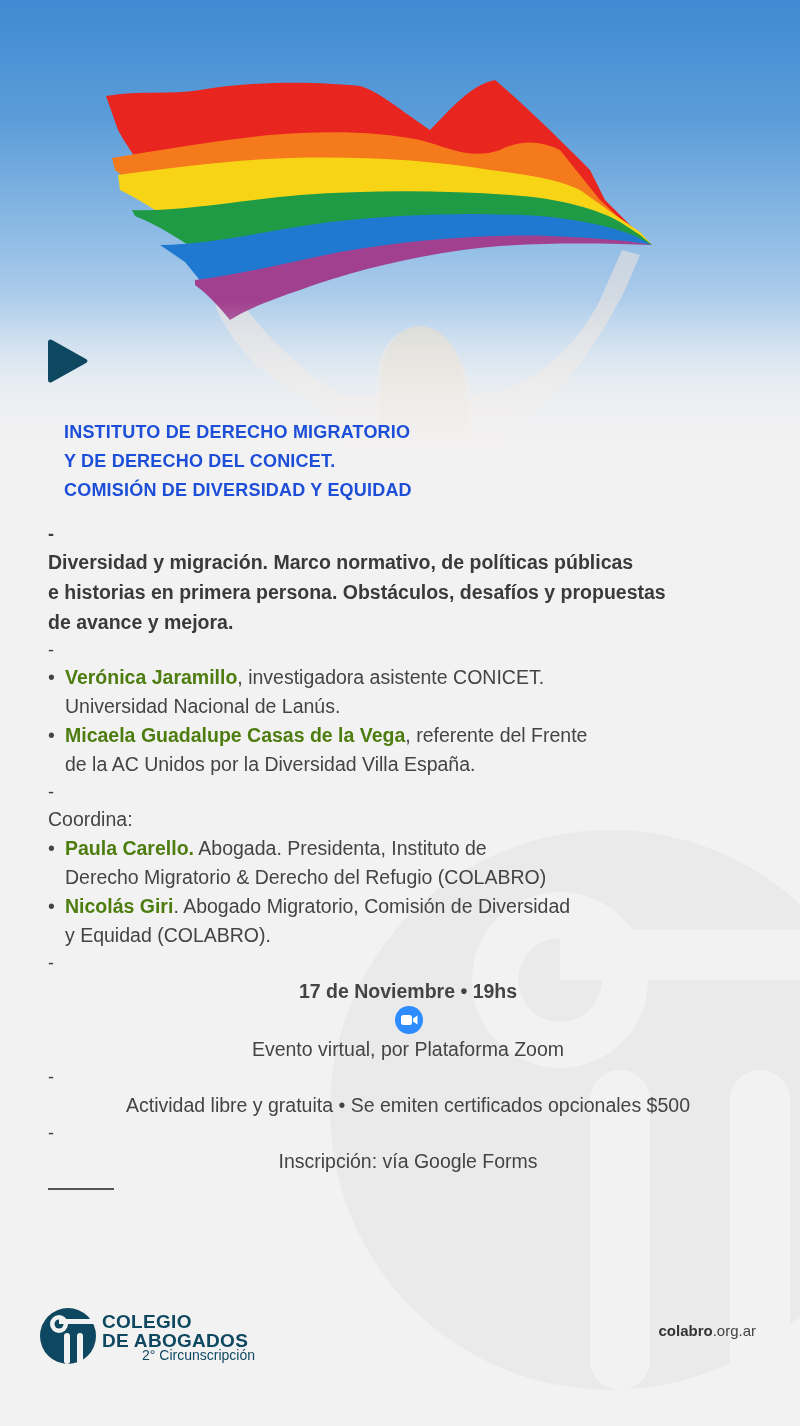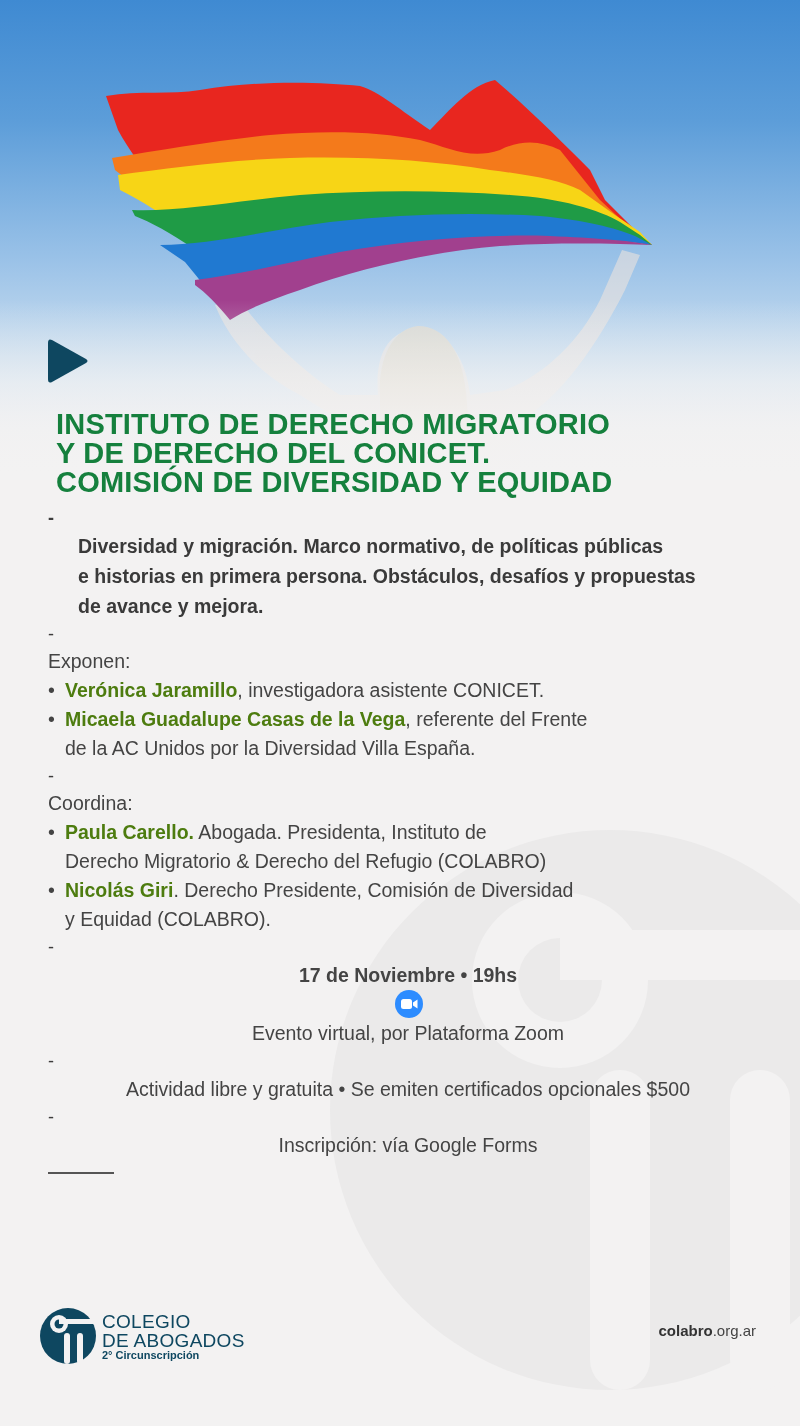--- a/index.html
+++ b/index.html
@@ -16,39 +16,39 @@
     }
     .hero svg { position: absolute; left: 0; top: 0; }
     .hero-fade {
       position: absolute; left: 0; top: 300px; width: 800px; height: 180px;
       background: linear-gradient(180deg, rgba(243,242,242,0) 0%, rgba(243,242,242,0.85) 70%, #f3f2f2 100%);
     }
     .watermark { position: absolute; left: 330px; top: 830px; width: 560px; height: 560px; }
     .play-icon { position: absolute; left: 48px; top: 338px; width: 40px; height: 46px; }
     .content { position: absolute; left: 48px; top: 402px; width: 720px; }
     .title {
-      color: #15803d; font-weight: bold; font-size: 29px; line-height: 29px;
-      letter-spacing: 0.2px; margin: 8px;
+      color: #1d4ed8; font-weight: bold; font-size: 18px; line-height: 29px;
+      letter-spacing: 0.2px; margin: 16px;
     }
     .sep { font-size: 18px; line-height: 26px; color: #3d3d3d; height: 26px; }
     .sep.bold { font-weight: bold; }
-    .lead { font-weight: bold; font-size: 19.5px; line-height: 30px; color: #3a3a3a; margin-left: 30px; }
+    .lead { font-weight: bold; font-size: 19.5px; line-height: 30px; color: #3a3a3a; }
     .p { font-size: 19.5px; line-height: 29px; color: #444; }
     .list { margin: 0; padding: 0; list-style: none; }
     .list li { position: relative; padding-left: 17px; font-size: 19.5px; line-height: 29px; color: #444; }
     .list li .bullet { position: absolute; left: 0; top: 0; }
     .list li b { color: #4d7c0f; }
     .row { display: flex; align-items: center; font-size: 19.5px; line-height: 30px; white-space: nowrap; color: #444; flex-direction: column; }
     .zoom-icon { display: inline-block; width: 28px; height: 28px; margin: 0 8px 0 10px; }
     .rule { width: 66px; height: 2px; background: #555; margin-top: 12px; }
     .footer-logo { position: absolute; left: 40px; top: 1308px; display: flex; align-items: center; }
     .logo-mark { width: 56px; height: 56px; }
     .logo-text { margin-left: 6px; color: #0e4760; }
-    .logo-line1, .logo-line2 { font-weight: normal; font-size: 19px; line-height: 19px; letter-spacing: 0.3px; }
-    .logo-line3 { font-weight: bold; font-size: 11px; line-height: 11px; }
+    .logo-line1, .logo-line2 { font-weight: bold; font-size: 19px; line-height: 19px; letter-spacing: 0.3px; }
+    .logo-line3 { font-weight: normal; font-size: 14px; line-height: 11px; margin-left: 40px; }
     .site { position: absolute; right: 44px; top: 1322px; font-size: 15px; color: #444; }
     .site b { color: #333; margin-left: 36px; }
   </style>
 </head>
 <body>
 
 <div class="hero">
   <svg width="800" height="480" viewBox="0 0 800 480">
 
     <g opacity="0.55">
@@ -87,44 +87,44 @@
   </h1>
   <div class="sep bold">-</div>
 
   <div class="lead">
     <div>Diversidad y migración. Marco normativo, de políticas públicas</div>
     <div>e historias en primera persona. Obstáculos, desafíos y propuestas</div>
     <div>de avance y mejora.</div>
   </div>
   <div class="sep">-</div>
 
-  <div class="p">Exponen:</div>
   <ul class="list">
     <li>
       <span class="bullet">•</span>
       <div><b>Verónica Jaramillo</b><span>, investigadora asistente CONICET.</span></div>
+      <div>Universidad Nacional de Lanús.</div>
     </li>
     <li>
       <span class="bullet">•</span>
       <div><b>Micaela Guadalupe Casas de la Vega</b><span>, referente del Frente</span></div>
       <div>de la AC Unidos por la Diversidad Villa España.</div>
     </li>
   </ul>
   <div class="sep">-</div>
 
   <div class="p">Coordina:</div>
   <ul class="list">
     <li>
       <span class="bullet">•</span>
       <div><b>Paula Carello.</b><span> Abogada. Presidenta, Instituto de</span></div>
       <div>Derecho Migratorio &amp; Derecho del Refugio (COLABRO)</div>
     </li>
     <li>
       <span class="bullet">•</span>
-      <div><b>Nicolás Giri</b><span>. Derecho Presidente, Comisión de Diversidad</span></div>
+      <div><b>Nicolás Giri</b><span>. Abogado Migratorio, Comisión de Diversidad</span></div>
       <div>y Equidad (COLABRO).</div>
     </li>
   </ul>
   <div class="sep">-</div>
 
   <div class="row">
     <b>17 de Noviembre • 19hs</b>
     <svg class="zoom-icon" viewBox="0 0 28 28">
       <circle cx="14" cy="14" r="14" fill="#2d8cff"></circle>
       <rect x="6" y="9" width="11" height="10" rx="2.5" fill="#ffffff"></rect>

